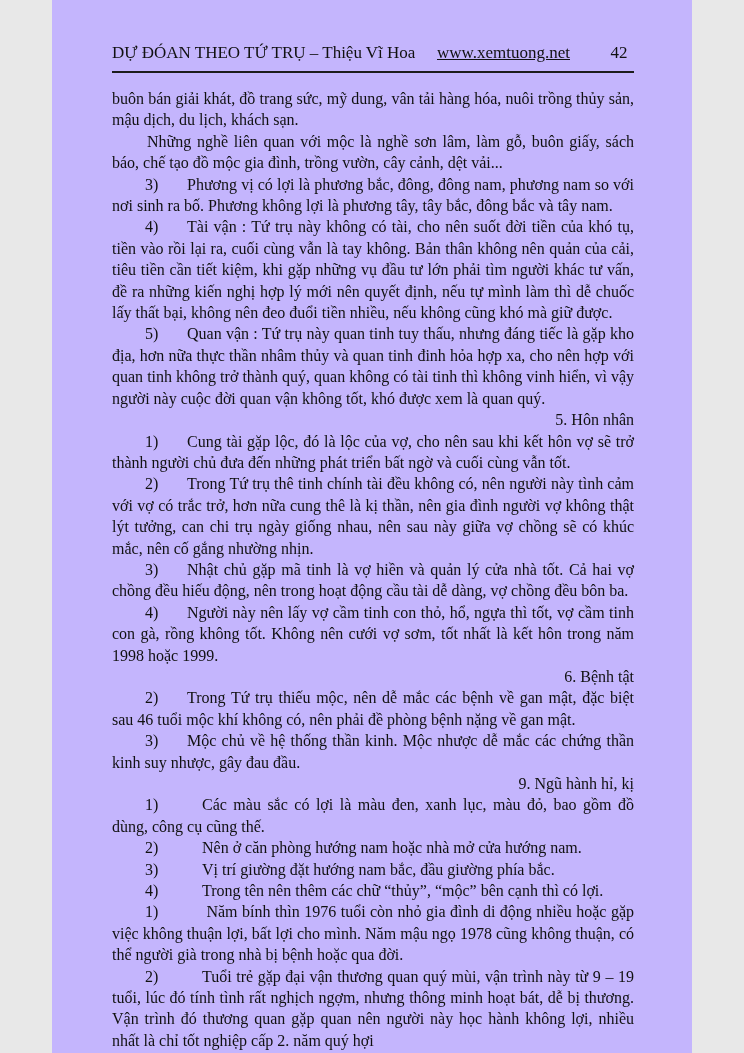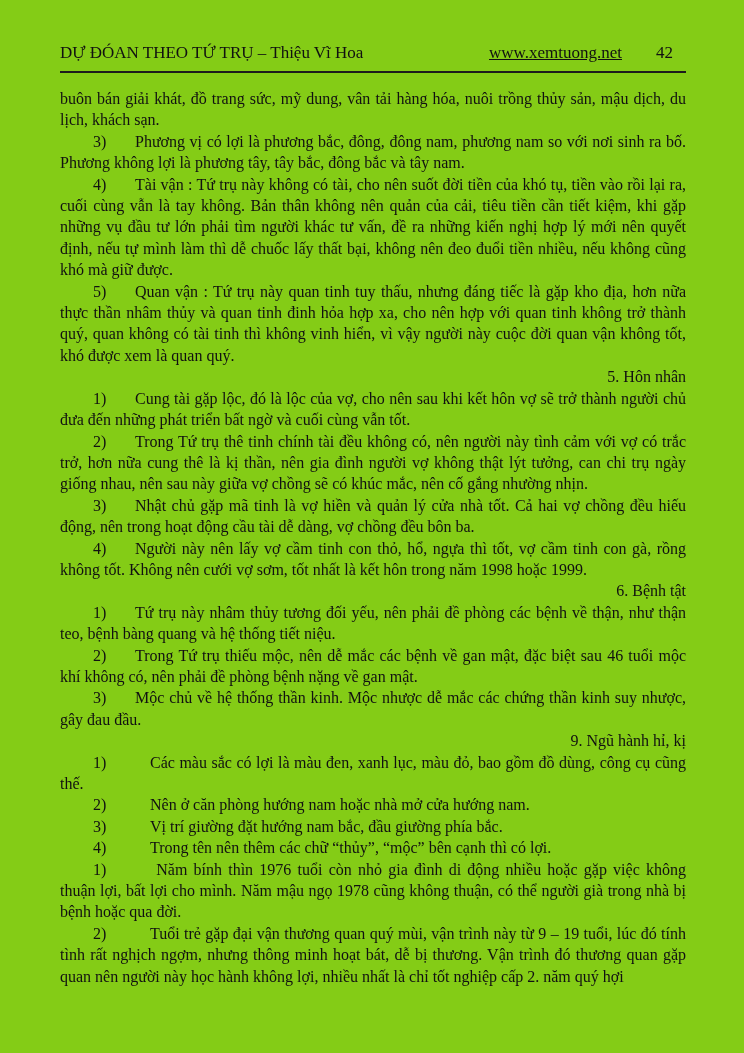--- a/index.html
+++ b/index.html
@@ -2,24 +2,24 @@
 <html><head>
 <meta charset="utf-8">
 <style>
   html, body {
     margin: 0;
     padding: 0;
     background: #e8e8e8;
   }
   .page {
     position: relative;
-    width: 744px;
+    width: 640px;
     height: 1053px;
     margin: 0 auto;
-    background: #84cc16;
+    background: #c4b5fd;
     color: #111111;
     font-family: "Liberation Serif", "DejaVu Serif", serif;
     overflow: hidden;
     box-sizing: border-box;
   }
   .header {
     display: flex;
     align-items: baseline;
     padding: 42px 58px 0 60px;
     font-size: 17px;
@@ -29,21 +29,21 @@
   .header-title {
     flex: 1 1 auto;
   }
   .header-site {
     text-decoration: underline;
     color: #111111;
     margin-right: 34px;
   }
   .header-page {
     width: 30px;
-    text-align: left;
+    text-align: center;
   }
   .header-rule {
     margin: 7px 58px 0 60px;
     border-bottom: 2px solid #1c1c1c;
   }
   .body {
     padding: 15px 58px 0 60px;
     font-size: 16px;
     line-height: 21.4px;
   }
@@ -73,30 +73,30 @@
 
 <div class="page">
   <div class="header">
     <span class="header-title">DỰ ĐÓAN THEO TỨ TRỤ – Thiệu Vĩ Hoa</span>
     <span class="header-site">www.xemtuong.net</span>
     <span class="header-page">42</span>
   </div>
   <div class="header-rule"></div>
   <div class="body">
       <p class="block plain">buôn bán giải khát, đồ trang sức, mỹ dung, vân tải hàng hóa, nuôi trồng thủy sản, mậu dịch, du lịch, khách sạn.</p>
+      <p class="block indent">Những nghề liên quan với mộc là nghề sơn lâm, làm gỗ, buôn giấy, sách báo, chế tạo đồ mộc gia đình, trồng vườn, cây cảnh, dệt vải...</p>
       <p class="block item"><span class="num">3)</span><span>Phương vị có lợi là phương bắc, đông, đông nam, phương nam so với nơi sinh ra bố. Phương không lợi là phương tây, tây bắc, đông bắc và tây nam.</span></p>
       <p class="block item"><span class="num">4)</span><span>Tài vận : Tứ trụ này không có tài, cho nên suốt đời tiền của khó tụ, tiền vào rồi lại ra, cuối cùng vẫn là tay không. Bản thân không nên quản của cải, tiêu tiền cần tiết kiệm, khi gặp những vụ đầu tư lớn phải tìm người khác tư vấn, đề ra những kiến nghị hợp lý mới nên quyết định, nếu tự mình làm thì dễ chuốc lấy thất bại, không nên đeo đuổi tiền nhiều, nếu không cũng khó mà giữ được.</span></p>
       <p class="block item"><span class="num">5)</span><span>Quan vận : Tứ trụ này quan tinh tuy thấu, nhưng đáng tiếc là gặp kho địa, hơn nữa thực thần nhâm thủy và quan tinh đinh hỏa hợp xa, cho nên hợp với quan tinh không trở thành quý, quan không có tài tinh thì không vinh hiển, vì vậy người này cuộc đời quan vận không tốt, khó được xem là quan quý.</span></p>
       <p class="block heading">5. Hôn nhân</p>
       <p class="block item"><span class="num">1)</span><span>Cung tài gặp lộc, đó là lộc của vợ, cho nên sau khi kết hôn vợ sẽ trở thành người chủ đưa đến những phát triển bất ngờ và cuối cùng vẫn tốt.</span></p>
       <p class="block item"><span class="num">2)</span><span>Trong Tứ trụ thê tinh chính tài đều không có, nên người này tình cảm với vợ có trắc trở, hơn nữa cung thê là kị thần, nên gia đình người vợ không thật lýt tưởng, can chi trụ ngày giống nhau, nên sau này giữa vợ chồng sẽ có khúc mắc, nên cố gắng nhường nhịn.</span></p>
       <p class="block item"><span class="num">3)</span><span>Nhật chủ gặp mã tinh là vợ hiền và quản lý cửa nhà tốt. Cả hai vợ chồng đều hiếu động, nên trong hoạt động cầu tài dễ dàng, vợ chồng đều bôn ba.</span></p>
       <p class="block item"><span class="num">4)</span><span>Người này nên lấy vợ cầm tinh con thỏ, hổ, ngựa thì tốt, vợ cầm tinh con gà, rồng không tốt. Không nên cưới vợ sơm, tốt nhất là kết hôn trong năm 1998 hoặc 1999.</span></p>
       <p class="block heading">6. Bệnh tật</p>
-      <p class="block item"><span class="num">1)</span><span>Tứ trụ này nhâm thủy tương đối yếu, nên phải đề phòng các bệnh về thận, như thận teo, bệnh bàng quang và hệ thống tiết niệu.</span></p>
       <p class="block item"><span class="num">2)</span><span>Trong Tứ trụ thiếu mộc, nên dễ mắc các bệnh về gan mật, đặc biệt sau 46 tuổi mộc khí không có, nên phải đề phòng bệnh nặng về gan mật.</span></p>
       <p class="block item"><span class="num">3)</span><span>Mộc chủ về hệ thống thần kinh. Mộc nhược dễ mắc các chứng thần kinh suy nhược, gây đau đầu.</span></p>
       <p class="block heading">9. Ngũ hành hỉ, kị</p>
       <p class="block item wide"><span class="num">1)</span><span>Các màu sắc có lợi là màu đen, xanh lục, màu đỏ, bao gồm đồ dùng, công cụ cũng thế.</span></p>
       <p class="block item wide"><span class="num">2)</span><span>Nên ở căn phòng hướng nam hoặc nhà mở cửa hướng nam.</span></p>
       <p class="block item wide"><span class="num">3)</span><span>Vị trí giường đặt hướng nam bắc, đầu giường phía bắc.</span></p>
       <p class="block item wide"><span class="num">4)</span><span>Trong tên nên thêm các chữ “thủy”, “mộc” bên cạnh thì có lợi.</span></p>
       <p class="block item wide"><span class="num">1)</span><span> Năm bính thìn 1976 tuổi còn nhỏ gia đình di động nhiều hoặc gặp việc không thuận lợi, bất lợi cho mình. Năm mậu ngọ 1978 cũng không thuận, có thể người già trong nhà bị bệnh hoặc qua đời.</span></p>
       <p class="block item wide"><span class="num">2)</span><span>Tuổi trẻ gặp đại vận thương quan quý mùi, vận trình này từ 9 – 19 tuổi, lúc đó tính tình rất nghịch ngợm, nhưng thông minh hoạt bát, dễ bị thương. Vận trình đó thương quan gặp quan nên người này học hành không lợi, nhiều nhất là chỉ tốt nghiệp cấp 2. năm quý hợi</span></p>
     </div>

